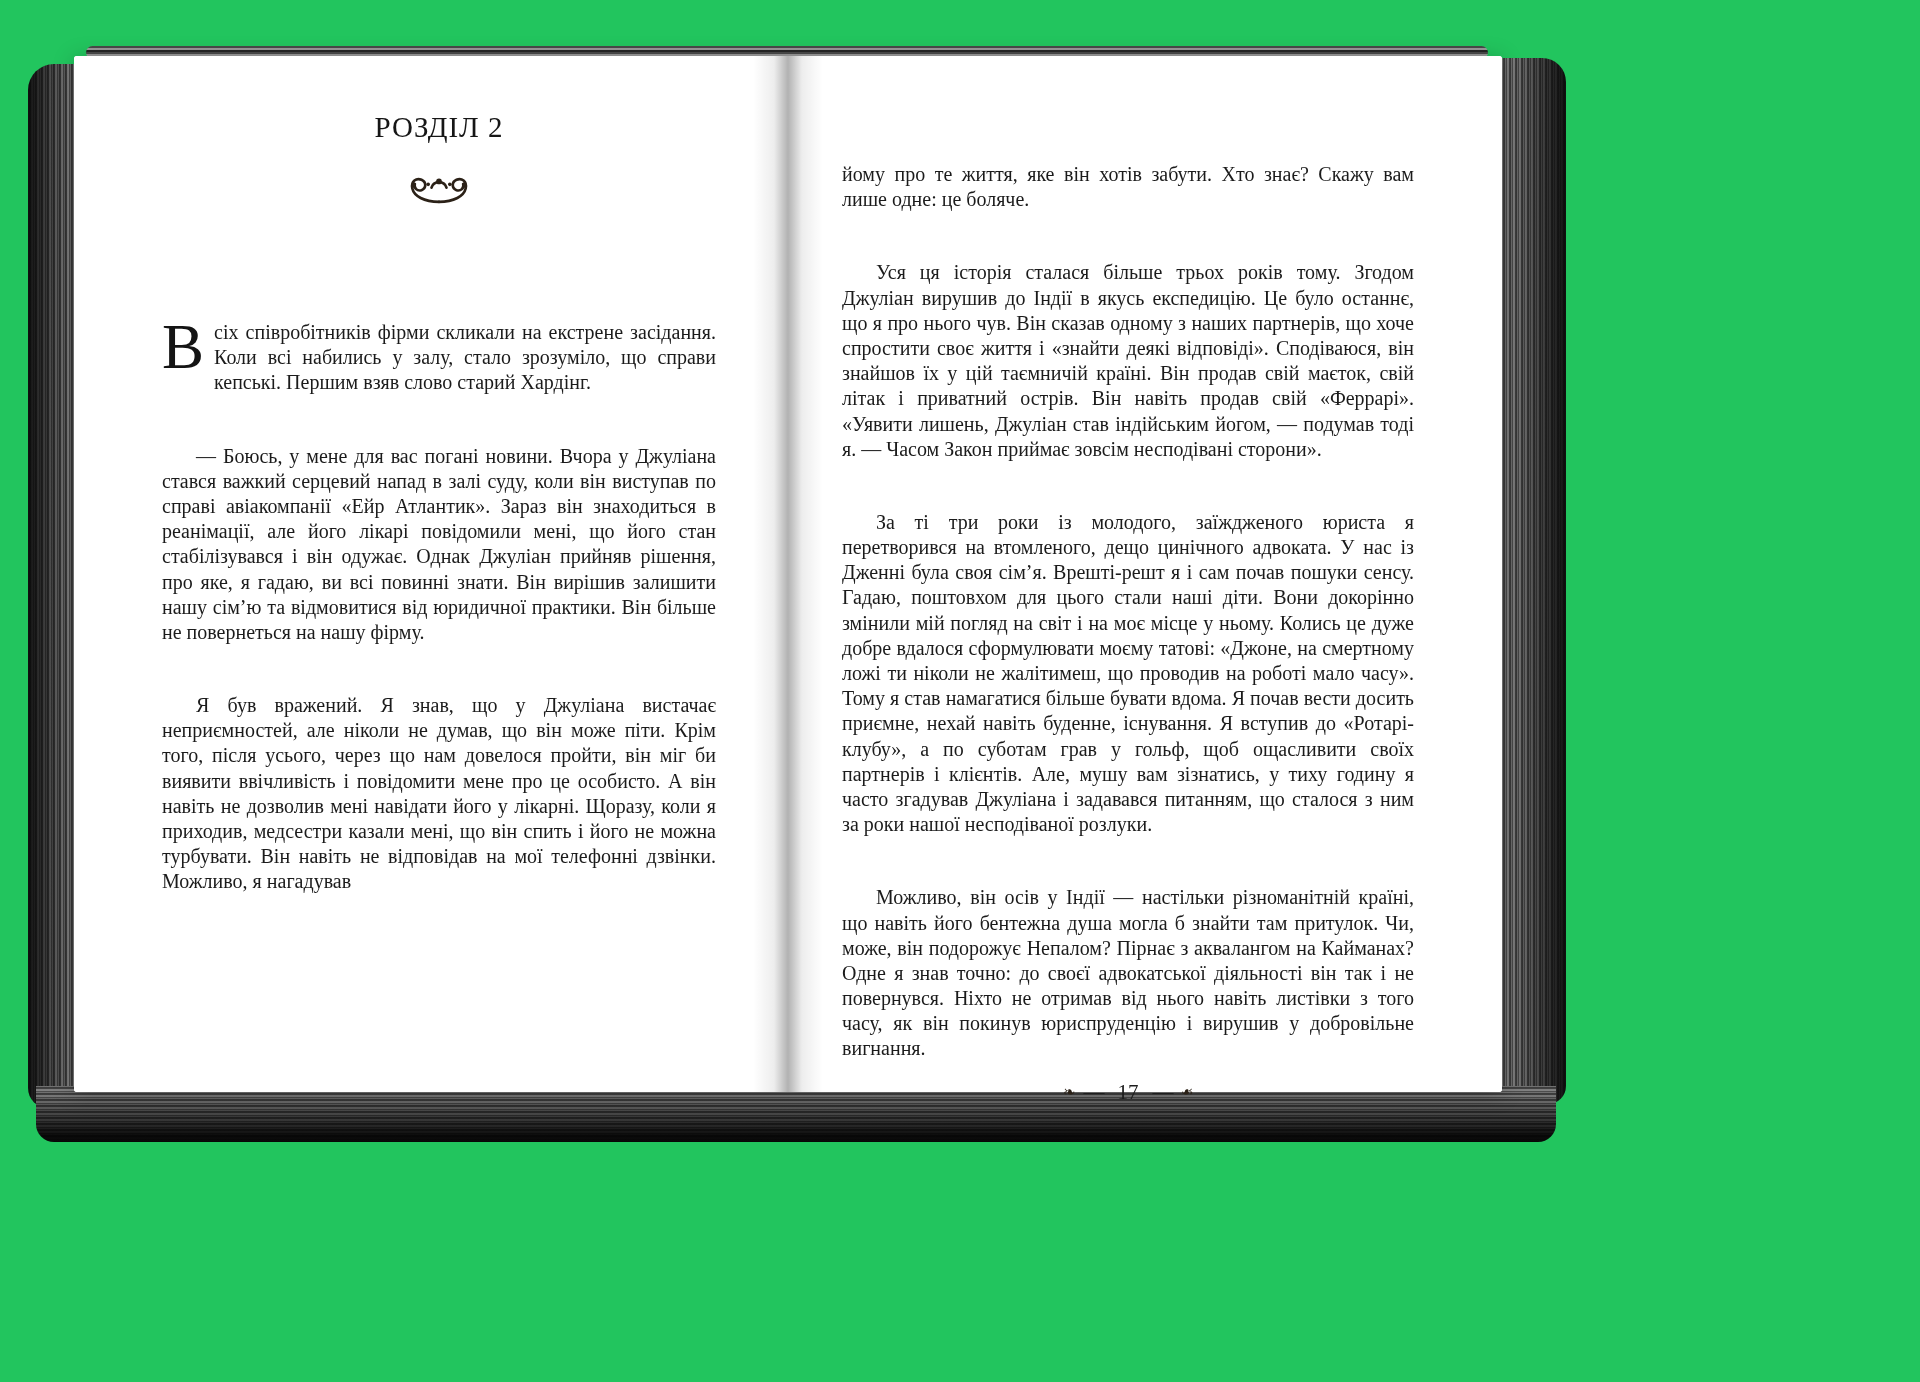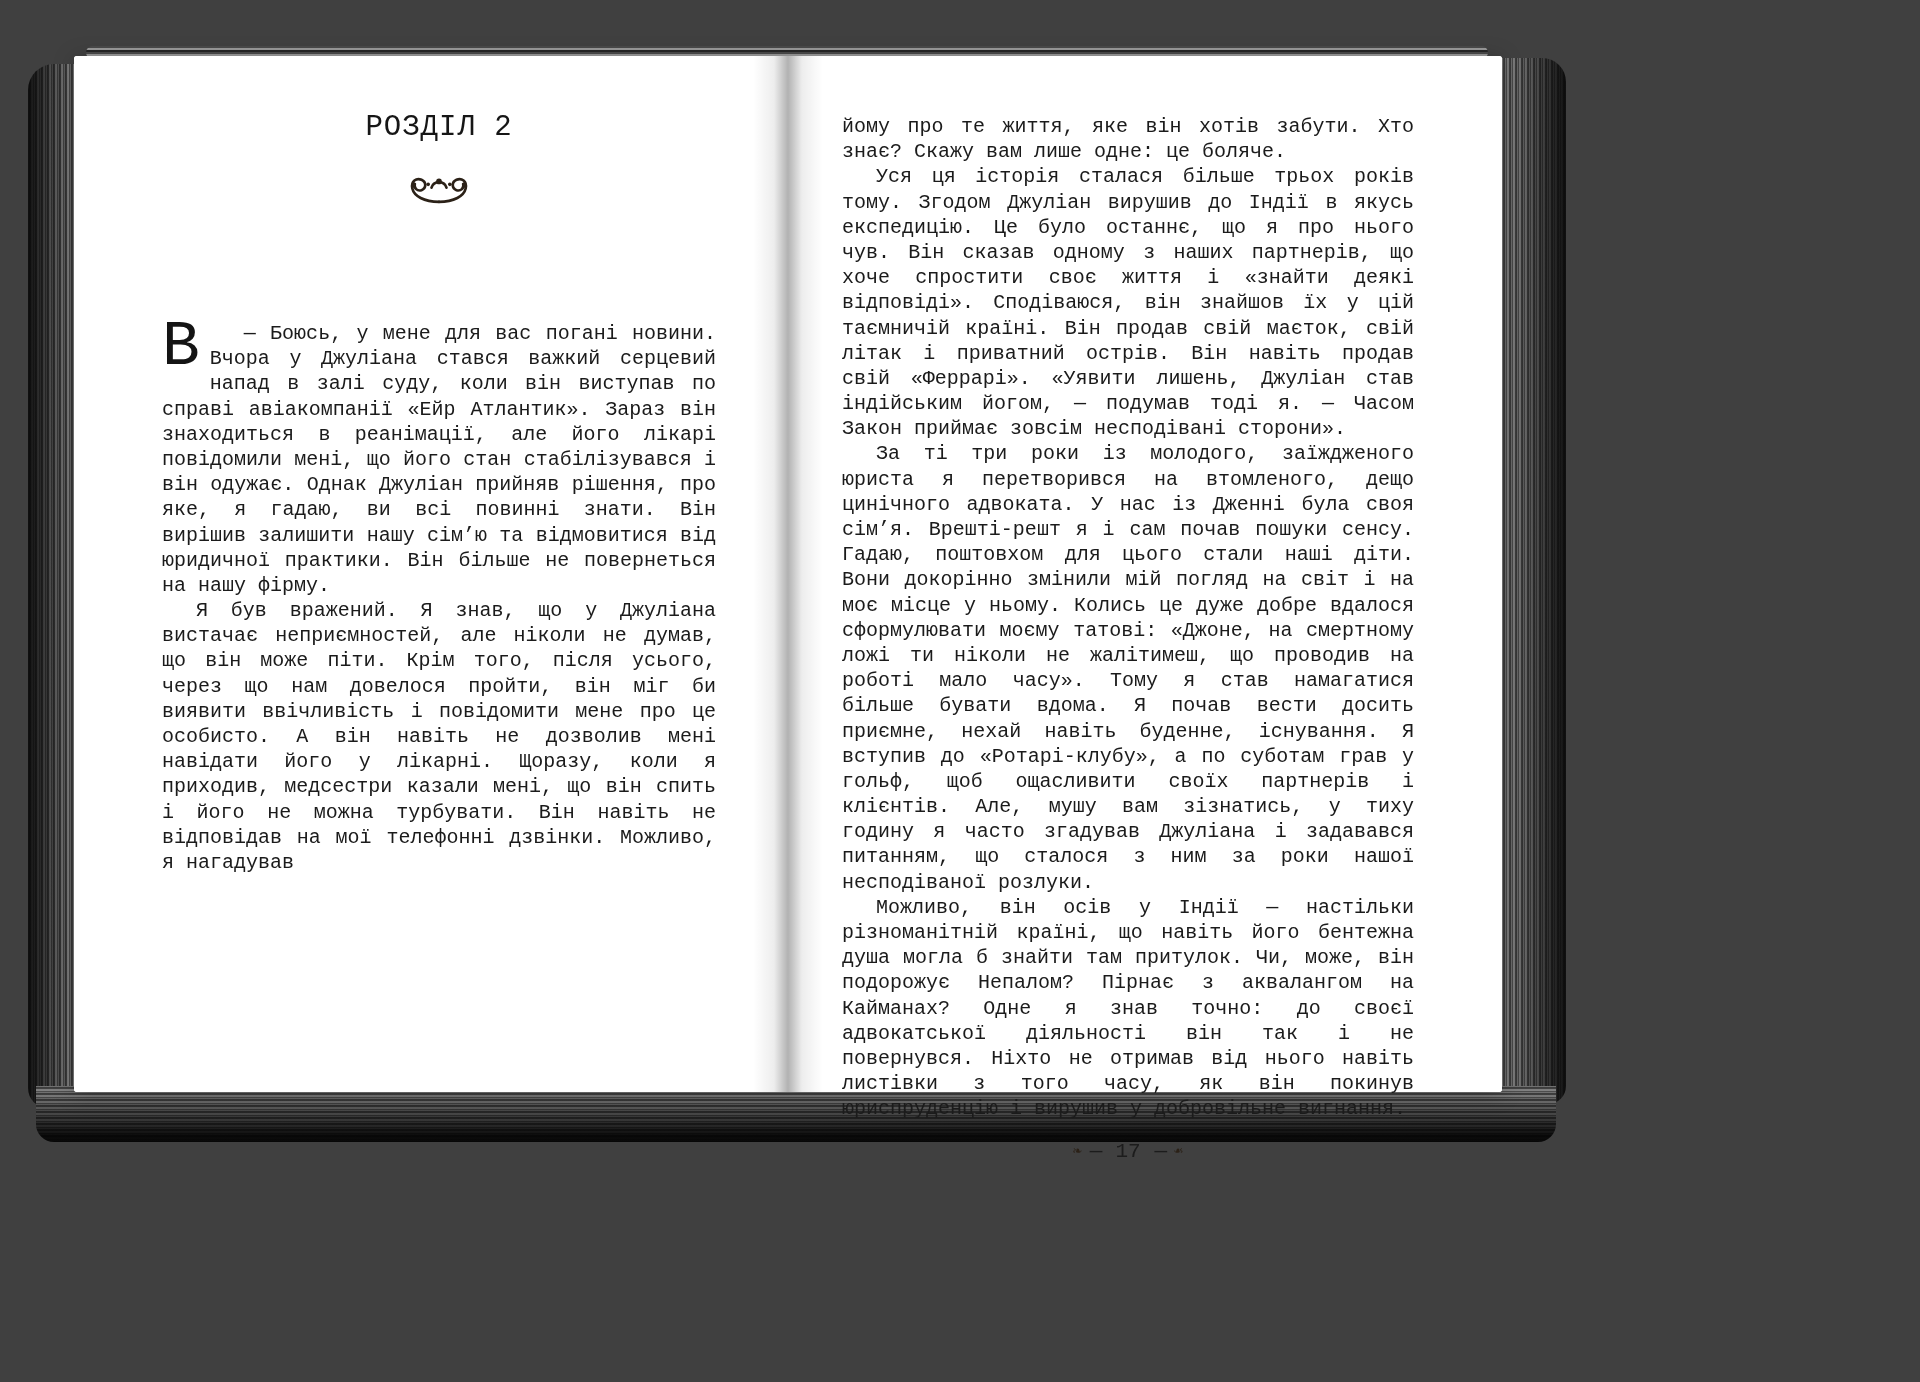--- a/index.html
+++ b/index.html
@@ -5,22 +5,21 @@
   * { margin: 0; padding: 0; box-sizing: border-box; }
   html, body { width: 1920px; height: 1382px; }
   body {
     background: #fbfbfb;
     font-family: "Liberation Serif", "DejaVu Serif", serif;
     overflow: hidden;
   }
   .scene {
     position: relative;
     width: 1920px; height: 1382px;
-    background: #404040;
-    font-family: Liberation Mono, monospace;
+    background: #22c55e;
   }
   .book {
     position: absolute;
     left: 28px; top: 42px;
     width: 1538px; height: 1100px;
   }
   
   .stack { position: absolute; }
   .stack-left {
     left: 0; top: 22px; bottom: 34px; width: 50px;
@@ -90,20 +89,21 @@
     font-weight: 700;
     color: #101010;
   }
   .body { margin-top: 104px; }
   .page.right .body { margin-top: 0; }
   .para {
     font-size: 20px;
     line-height: 1.26;
     text-align: justify;
     color: #1b1b1b;
+    margin-top: 48px;
   }
   .para.indent { text-indent: 34px; }
   .dropcap {
     float: left;
     font-size: 63px;
     line-height: 50px;
     padding: 2px 10px 0 0;
     color: #141414;
   }
   
@@ -145,21 +145,21 @@
               <path d="M51 21 C 53.5 12 66.5 12 69 21"></path>
             </g>
             <circle cx="60" cy="13.5" r="3.4" fill="#2b2117"></circle>
             <circle cx="47" cy="17" r="2.2" fill="#2b2117"></circle>
             <circle cx="73" cy="17" r="2.2" fill="#2b2117"></circle>
           </svg>
         </div>
 
 
         <div class="body">
-          <p class="para"><span class="dropcap">В</span></p>
+          <p class="para"><span class="dropcap">В</span><span>сіх співробітників фірми скликали на екстрене засідання. Коли всі набились у залу, стало зрозуміло, що справи кепські. Першим взяв слово старий Хардінг.</span></p>
           <p class="para indent">— Боюсь, у мене для вас погані новини. Вчора у Джуліана стався важкий серцевий напад в залі суду, коли він виступав по справі авіакомпанії «Ейр Атлантик». Зараз він знаходиться в реанімації, але його лікарі повідомили мені, що його стан стабілізувався і він одужає. Однак Джуліан прийняв рішення, про яке, я гадаю, ви всі повинні знати. Він вирішив залишити нашу сім’ю та відмовитися від юридичної практики. Він більше не повернеться на нашу фірму.</p>
           <p class="para indent">Я був вражений. Я знав, що у Джуліана вистачає неприємностей, але ніколи не думав, що він може піти. Крім того, після усього, через що нам довелося пройти, він міг би виявити ввічливість і повідомити мене про це особисто. А він навіть не дозволив мені навідати його у лікарні. Щоразу, коли я приходив, медсестри казали мені, що він спить і його не можна турбувати. Він навіть не відповідав на мої телефонні дзвінки. Можливо, я нагадував</p>
         </div>
       </section>
 
       <section class="page right">
         <div class="body">
           <p class="para">йому про те життя, яке він хотів забути. Хто знає? Скажу вам лише одне: це боляче.</p>
           <p class="para indent">Уся ця історія сталася більше трьох років тому. Згодом Джуліан вирушив до Індії в якусь експедицію. Це було останнє, що я про нього чув. Він сказав одному з наших партнерів, що хоче спростити своє життя і «знайти деякі відповіді». Сподіваюся, він знайшов їх у цій таємничій країні. Він продав свій маєток, свій літак і приватний острів. Він навіть продав свій «Феррарі». «Уявити лишень, Джуліан став індійським йогом, — подумав тоді я. — Часом Закон приймає зовсім несподівані сторони».</p>
           <p class="para indent">За ті три роки із молодого, заїждженого юриста я перетворився на втомленого, дещо цинічного адвоката. У нас із Дженні була своя сім’я. Врешті-решт я і сам почав пошуки сенсу. Гадаю, поштовхом для цього стали наші діти. Вони докорінно змінили мій погляд на світ і на моє місце у ньому. Колись це дуже добре вдалося сформулювати моєму татові: «Джоне, на смертному ложі ти ніколи не жалітимеш, що проводив на роботі мало часу». Тому я став намагатися більше бувати вдома. Я почав вести досить приємне, нехай навіть буденне, існування. Я вступив до «Ротарі-клубу», а по суботам грав у гольф, щоб ощасливити своїх партнерів і клієнтів. Але, мушу вам зізнатись, у тиху годину я часто згадував Джуліана і задавався питанням, що сталося з ним за роки нашої несподіваної розлуки.</p>

